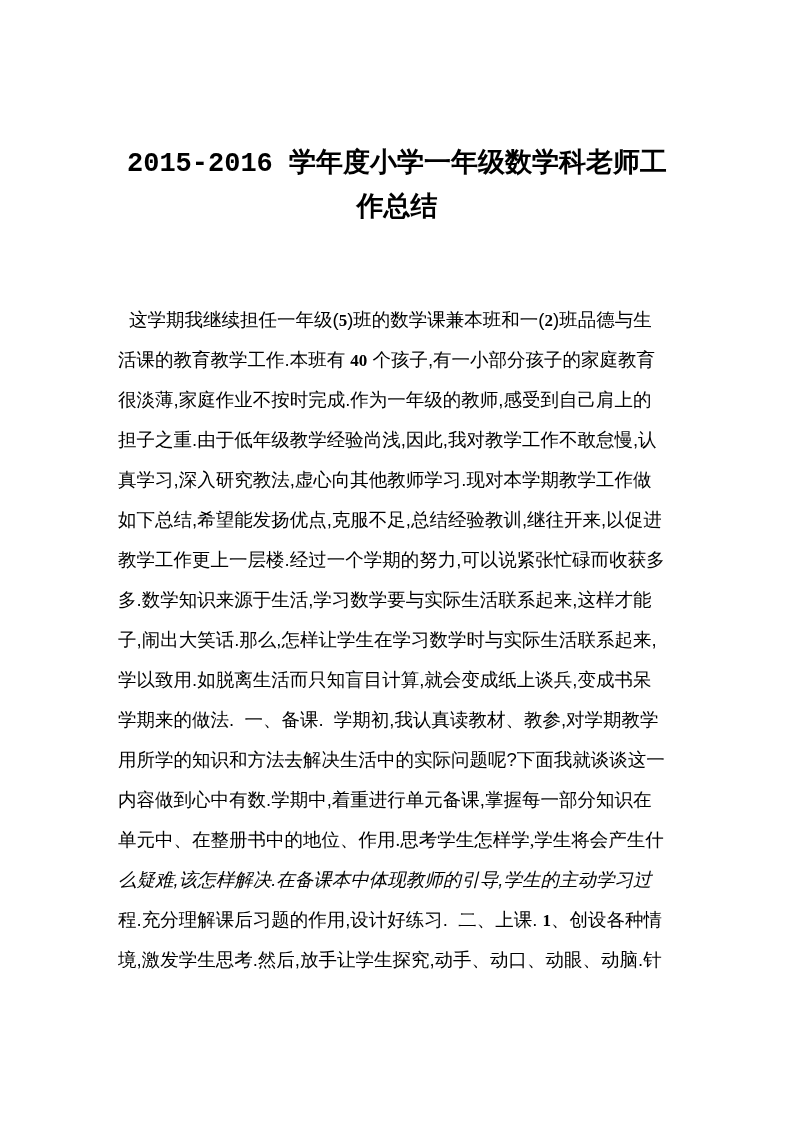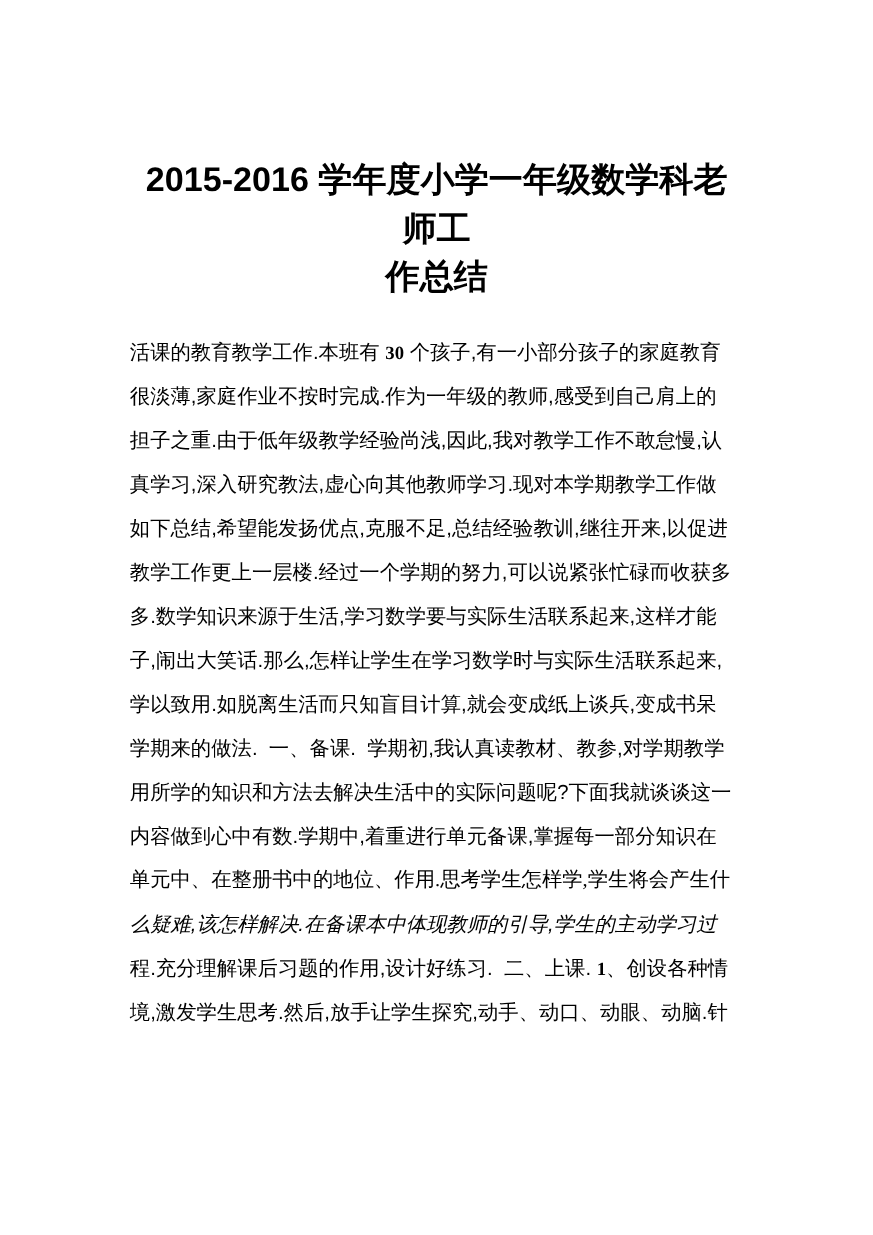--- a/index.html
+++ b/index.html
@@ -25,23 +25,23 @@
     background: #ffffff;
   }
 
   
   .doc-title {
     position: absolute;
     left: 118px;
     top: 142px;
     width: 558px;
     text-align: center;
-    font-family: Liberation Sans, sans-serif;
+    font-family: Liberation Mono, monospace;
     font-weight: bold;
-    font-size: 31px;
+    font-size: 27px;
     line-height: 44px;
     letter-spacing: 0px;
     color: #000000;
   }
 
   
   .doc-body {
     position: absolute;
     left: 118px;
     top: 300px;
@@ -72,21 +72,22 @@
 <body>
 
 <div class="page">
 
   <div class="doc-title">
     <div>2015-2016 学年度小学一年级数学科老师工</div>
     <div>作总结</div>
   </div>
 
   <div class="doc-body">
-    <div class="body-line" style="letter-spacing: 0px;">活课的教育教学工作.本班有 <span class="lat">30</span> 个孩子,有一小部分孩子的家庭教育</div>
+    <div class="body-line" style="letter-spacing: 0px;"><span class="indent"></span>这学期我继续担任一年级(<span class="lat">5</span>)班的数学课兼本班和一(<span class="lat">2</span>)班品德与生</div>
+    <div class="body-line" style="letter-spacing: 0px;">活课的教育教学工作.本班有 <span class="lat">40</span> 个孩子,有一小部分孩子的家庭教育</div>
     <div class="body-line" style="letter-spacing: 0px;">很淡薄,家庭作业不按时完成.作为一年级的教师,感受到自己肩上的</div>
     <div class="body-line" style="letter-spacing: 0px;">担子之重.由于低年级教学经验尚浅,因此,我对教学工作不敢怠慢,认</div>
     <div class="body-line" style="letter-spacing: 0px;">真学习,深入研究教法,虚心向其他教师学习.现对本学期教学工作做</div>
     <div class="body-line" style="letter-spacing: 0px;">如下总结,希望能发扬优点,克服不足,总结经验教训,继往开来,以促进</div>
     <div class="body-line" style="letter-spacing: 0px;">教学工作更上一层楼.经过一个学期的努力,可以说紧张忙碌而收获多</div>
     <div class="body-line" style="letter-spacing: 0px;">多.数学知识来源于生活,学习数学要与实际生活联系起来,这样才能</div>
     <div class="body-line" style="letter-spacing: 0px;">子,闹出大笑话.那么,怎样让学生在学习数学时与实际生活联系起来,</div>
     <div class="body-line" style="letter-spacing: 0px;">学以致用.如脱离生活而只知盲目计算,就会变成纸上谈兵,变成书呆</div>
     <div class="body-line" style="letter-spacing: 0px;">学期来的做法.  一、备课.  学期初,我认真读教材、教参,对学期教学</div>
     <div class="body-line" style="letter-spacing: 0px;">用所学的知识和方法去解决生活中的实际问题呢?下面我就谈谈这一</div>

